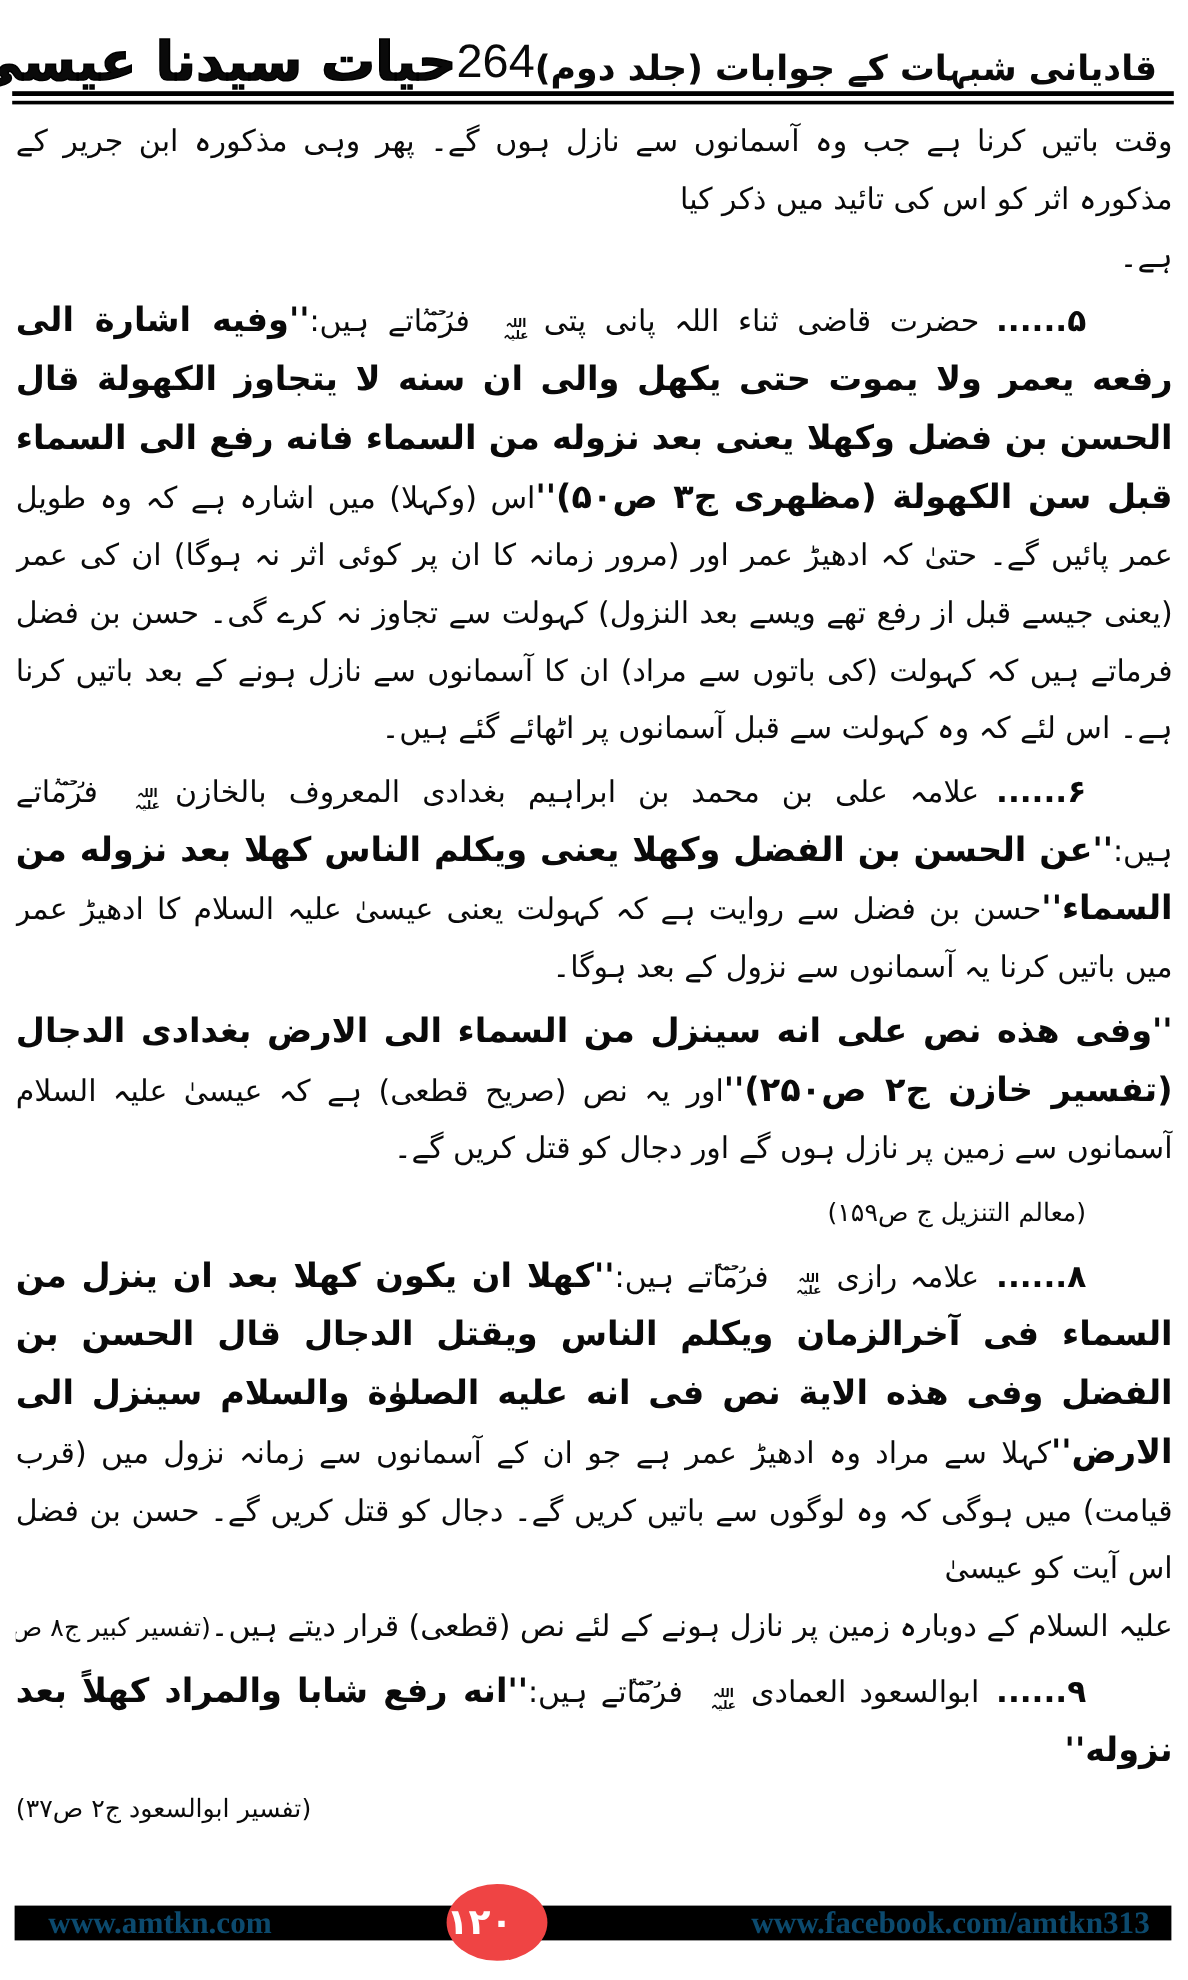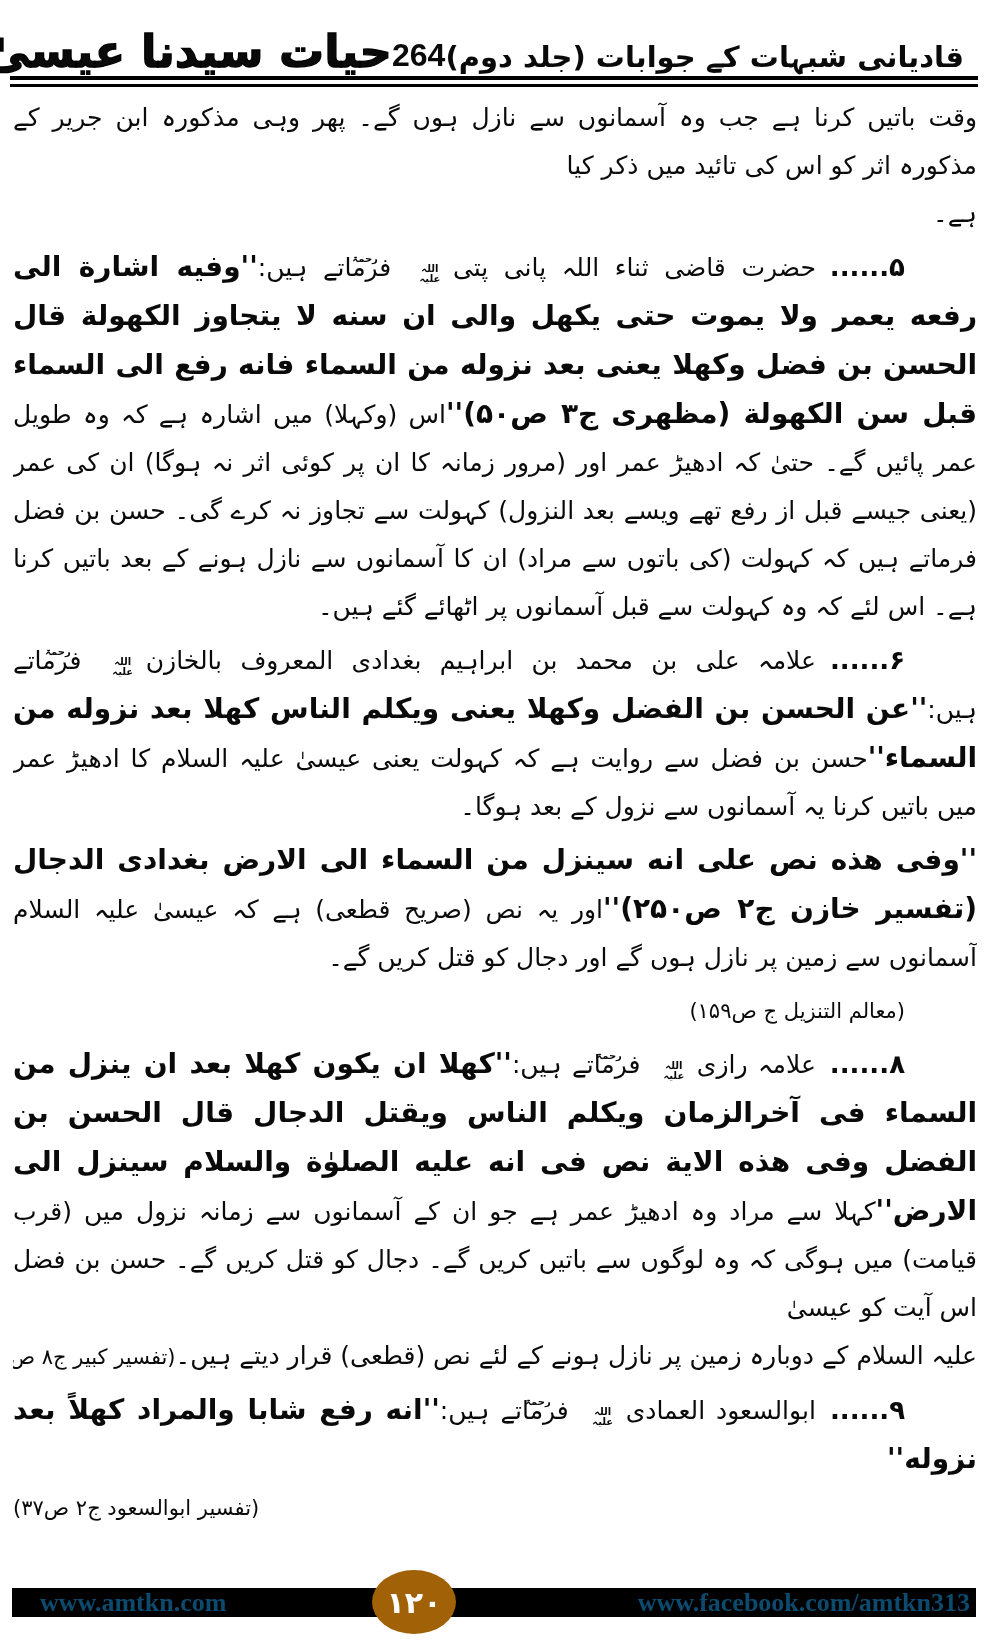--- a/index.html
+++ b/index.html
@@ -8,21 +8,21 @@
     background:#ffffff;color:#0a0a0a;overflow:hidden;
     font-family:"DejaVu Sans",sans-serif;direction:rtl;
   }
   
   .header{
     position:absolute;top:0;left:0;right:0;height:64px;
     display:flex;justify-content:space-between;align-items:flex-end;
     padding:10px 26px 0 26px;direction:rtl;
   }
   .h-subtitle{font-size:29px;font-weight:bold;white-space:nowrap;}
-  .h-num{font-size:32px;font-weight:bold;font-family:"Liberation Sans",sans-serif;direction:ltr;}
+  .h-num{font-size:39px;font-weight:normal;font-family:"Liberation Sans",sans-serif;direction:ltr;}
   .h-title-group{display:flex;align-items:flex-end;direction:rtl;}
   .h-title{
     font-size:45px;font-weight:bold;white-space:nowrap;line-height:1;
     -webkit-text-stroke:1.3px #000;letter-spacing:-1px;
   }
   .double-rule{
     position:absolute;top:76px;left:10px;right:12px;height:4px;
     border-top:4px solid #000;border-bottom:3px solid #000;
   }
   
@@ -50,25 +50,25 @@
   .ref-line{line-height:48px;text-align:left;}
   
   .footer{position:absolute;left:0;right:0;bottom:0;height:86px;}
   .f-bar{position:absolute;left:12px;right:14px;bottom:33px;height:29px;background:#000;}
   .f-url{
     position:absolute;bottom:33px;height:29px;line-height:29px;
     color:#0c4a6e;font-weight:bold;font-size:26px;
     font-family:"Liberation Serif",serif;direction:ltr;z-index:3;
   }
   .f-url.left{left:40px;}
-  .f-url.right{right:20px;}
+  .f-url.right{right:32px;}
   .f-badge{
     position:absolute;left:372px;bottom:16px;width:84px;height:64px;
-    background:#a16207;border-radius:50%;z-index:2;
-    display:flex;align-items:center;justify-content:center;
+    background:#ef4444;border-radius:50%;z-index:2;
+    display:flex;align-items:center;justify-content:flex-end;
   }
   .f-badge span{color:#fff;font-size:30px;font-weight:bold;}
 </style>
 </head>
 <body>
 
 <div class="page">
 
   <div class="header">
     <span class="h-subtitle">قادیانی شبہات کے جوابات (جلد دوم)</span>

